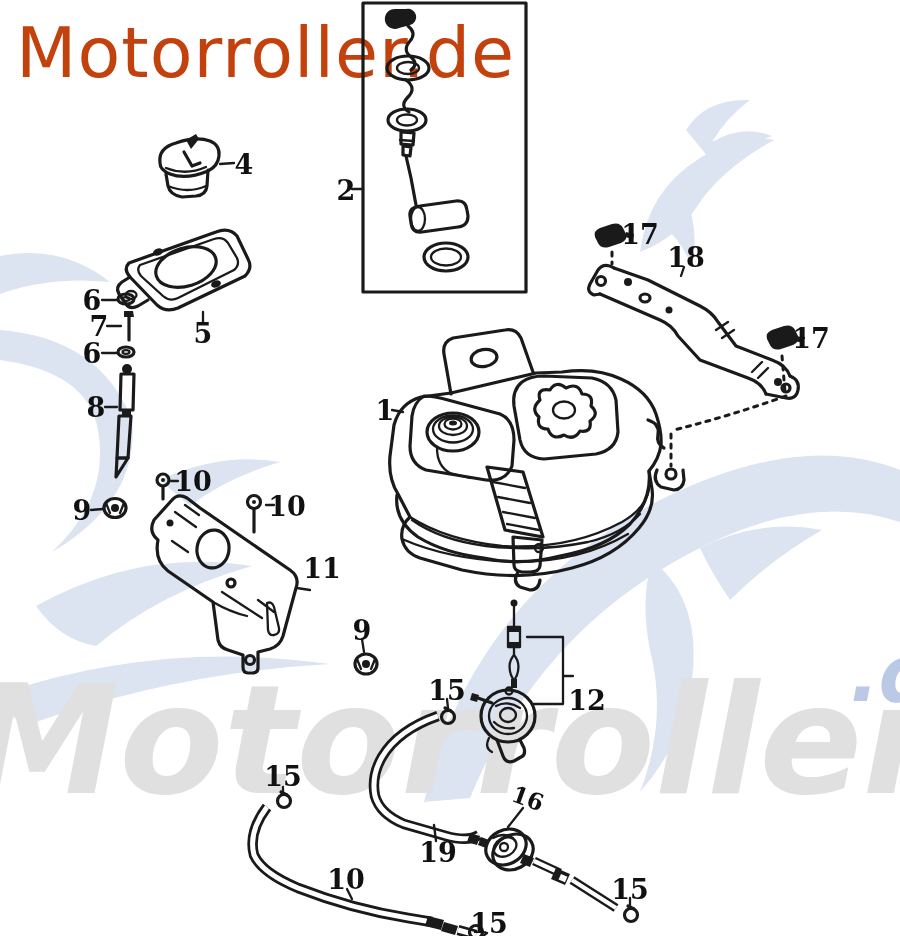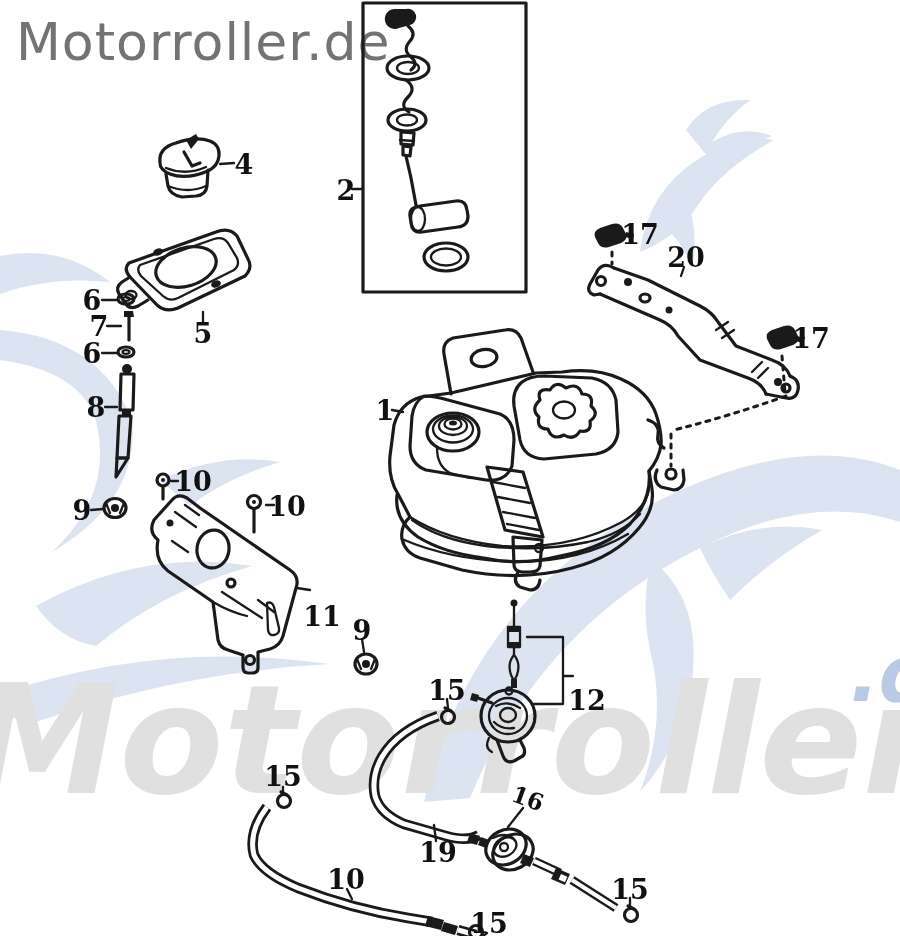--- a/index.html
+++ b/index.html
@@ -4,22 +4,22 @@
 <style>
   html,body{margin:0;padding:0;background:#ffffff;}
   .canvas{
     position:relative;width:900px;height:936px;overflow:hidden;
     background:#ffffff;font-family:"DejaVu Sans",sans-serif;
   }
   .layer{position:absolute;left:0;top:0;width:900px;height:936px;}
   
   .wm-top-text{
     position:absolute;left:16px;top:12px;
-    font-family:"DejaVu Sans",sans-serif;font-size:52px;font-weight:400;
-    color:#737373;letter-spacing:1px;white-space:nowrap;
+    font-family:"DejaVu Sans",sans-serif;font-size:70px;font-weight:400;
+    color:#c2410c;letter-spacing:1px;white-space:nowrap;
   }
   .wm-bottom-text{
     position:absolute;left:-32px;top:652px;
     font-family:"DejaVu Sans",sans-serif;font-size:152px;font-weight:bold;font-style:oblique;
     color:#e0e0e0;letter-spacing:0px;white-space:nowrap;
   }
   .wm-de{
     position:absolute;left:850px;top:630px;
     font-family:"DejaVu Sans",sans-serif;font-size:76px;font-weight:bold;font-style:oblique;
     color:#b9c9e6;white-space:nowrap;
@@ -333,25 +333,25 @@
       <div class="part-label" data-name="part-callout-2" style="left: 346px; top: 190px;">2</div>
       <div class="part-label" data-name="part-callout-4" style="left: 244px; top: 164px;">4</div>
       <div class="part-label" data-name="part-callout-5" style="left: 203px; top: 333px;">5</div>
       <div class="part-label" data-name="part-callout-6" style="left: 92px; top: 300px;">6</div>
       <div class="part-label" data-name="part-callout-7" style="left: 99px; top: 326px;">7</div>
       <div class="part-label" data-name="part-callout-6" style="left: 92px; top: 353px;">6</div>
       <div class="part-label" data-name="part-callout-8" style="left: 96px; top: 407px;">8</div>
       <div class="part-label" data-name="part-callout-9" style="left: 82px; top: 510px;">9</div>
       <div class="part-label" data-name="part-callout-10" style="left: 193px; top: 481px;">10</div>
       <div class="part-label" data-name="part-callout-10" style="left: 287px; top: 506px;">10</div>
-      <div class="part-label" data-name="part-callout-11" style="left: 322px; top: 616px;">11</div>
+      <div class="part-label" data-name="part-callout-11" style="left: 322px; top: 568px;">11</div>
       <div class="part-label" data-name="part-callout-9" style="left: 362px; top: 630px;">9</div>
       <div class="part-label" data-name="part-callout-1" style="left: 385px; top: 410px;">1</div>
       <div class="part-label" data-name="part-callout-17" style="left: 640px; top: 234px;">17</div>
-      <div class="part-label" data-name="part-callout-18" style="left: 686px; top: 257px;">20</div>
+      <div class="part-label" data-name="part-callout-18" style="left: 686px; top: 257px;">18</div>
       <div class="part-label" data-name="part-callout-17" style="left: 811px; top: 338px;">17</div>
       <div class="part-label" data-name="part-callout-12" style="left: 587px; top: 700px;">12</div>
       <div class="part-label" data-name="part-callout-15" style="left: 447px; top: 690px;">15</div>
       <div class="part-label" data-name="part-callout-13" style="left: 438px; top: 852px;">19</div>
       <div class="part-label" data-name="part-callout-15" style="left: 283px; top: 776px;">15</div>
       <div class="part-label" data-name="part-callout-14" style="left: 346px; top: 879px;">10</div>
       <div class="part-label" data-name="part-callout-16" style="left: 528px; top: 798px;">16</div>
       <div class="part-label" data-name="part-callout-15" style="left: 630px; top: 889px;">15</div>
       <div class="part-label" data-name="part-callout-15" style="left: 489px; top: 923px;">15</div>
     </div>

